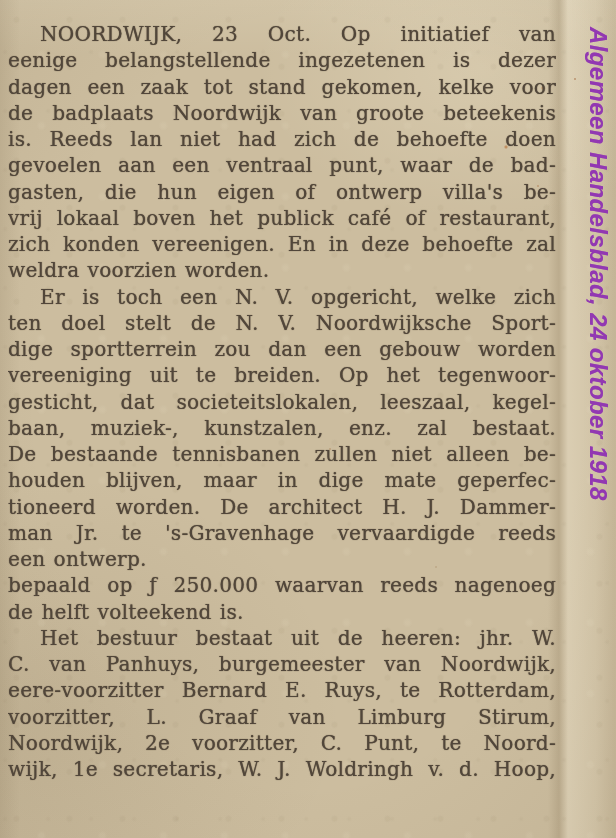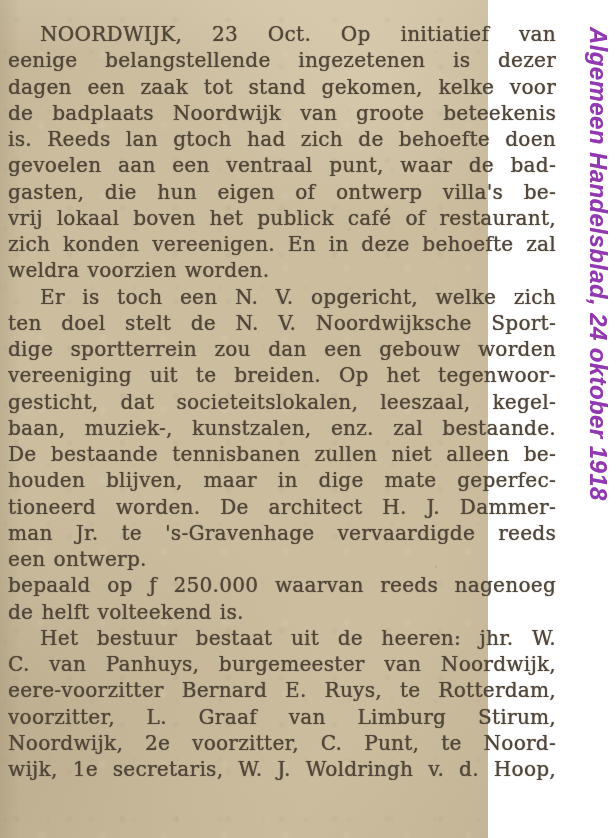--- a/index.html
+++ b/index.html
@@ -2,21 +2,21 @@
 <html style="--paper: #ccbd9f; --ink: #51463a; --stamp: #9238b2;"><head>
 <meta charset="utf-8">
 <style>
   html, body { margin: 0; padding: 0; }
   body {
     width: 616px; height: 838px; overflow: hidden;
     font-family: "DejaVu Serif", serif;
   }
   .page {
     position: relative;
-    width: 488px; height: 838px;
+    width: 616px; height: 838px;
     background-color: var(--paper, #ccbd9f);
     background-image:
       
       radial-gradient(circle 3px at 506px 147px, rgba(178,96,34,.75), rgba(178,96,34,0) 75%),
       radial-gradient(circle 3px at 543px 88px,  rgba(176,100,38,.65), rgba(176,100,38,0) 75%),
       radial-gradient(circle 2px at 575px 79px,  rgba(150,85,40,.70),  rgba(150,85,40,0) 75%),
       radial-gradient(circle 2px at 538px 186px, rgba(160,92,42,.55),  rgba(160,92,42,0) 75%),
       radial-gradient(circle 2px at 330px 449px, rgba(150,92,44,.45),  rgba(150,92,44,0) 75%),
       radial-gradient(circle 2px at 436px 567px, rgba(140,100,60,.35), rgba(140,100,60,0) 75%),
       
@@ -73,34 +73,34 @@
 </head>
 <body>
 
 <div class="page">
   <div class="column" id="article-column">
       <div>
         <div class="line first">NOORDWIJK, 23 Oct. Op initiatief van</div>
         <div class="line">eenige belangstellende ingezetenen is dezer</div>
         <div class="line">dagen een zaak tot stand gekomen, kelke voor</div>
         <div class="line">de badplaats Noordwijk van groote beteekenis</div>
-        <div class="line">is. Reeds lan gtoch had zich de behoefte doen</div>
+        <div class="line">is. Reeds lan niet had zich de behoefte doen</div>
         <div class="line">gevoelen aan een ventraal punt, waar de bad-</div>
         <div class="line">gasten, die hun eigen of ontwerp villa's be-</div>
         <div class="line">vrij lokaal boven het publick café of restaurant,</div>
         <div class="line">zich konden vereenigen. En in deze behoefte zal</div>
         <div class="line para-end">weldra voorzien worden.</div>
       </div>
       <div>
         <div class="line first">Er is toch een N. V. opgericht, welke zich</div>
         <div class="line">ten doel stelt de N. V. Noordwijksche Sport-</div>
         <div class="line">dige sportterrein zou dan een gebouw worden</div>
         <div class="line">vereeniging uit te breiden. Op het tegenwoor-</div>
         <div class="line">gesticht, dat societeitslokalen, leeszaal, kegel-</div>
-        <div class="line">baan, muziek-, kunstzalen, enz. zal bestaande.</div>
+        <div class="line">baan, muziek-, kunstzalen, enz. zal bestaat.</div>
         <div class="line">De bestaande tennisbanen zullen niet alleen be-</div>
         <div class="line">houden blijven, maar in dige mate geperfec-</div>
         <div class="line">tioneerd worden. De architect H. J. Dammer-</div>
         <div class="line">man Jr. te 's-Gravenhage vervaardigde reeds</div>
         <div class="line para-end">een ontwerp.</div>
       </div>
       <div>
         <div class="line">bepaald op ƒ 250.000 waarvan reeds nagenoeg</div>
         <div class="line para-end">de helft volteekend is.</div>
       </div>

